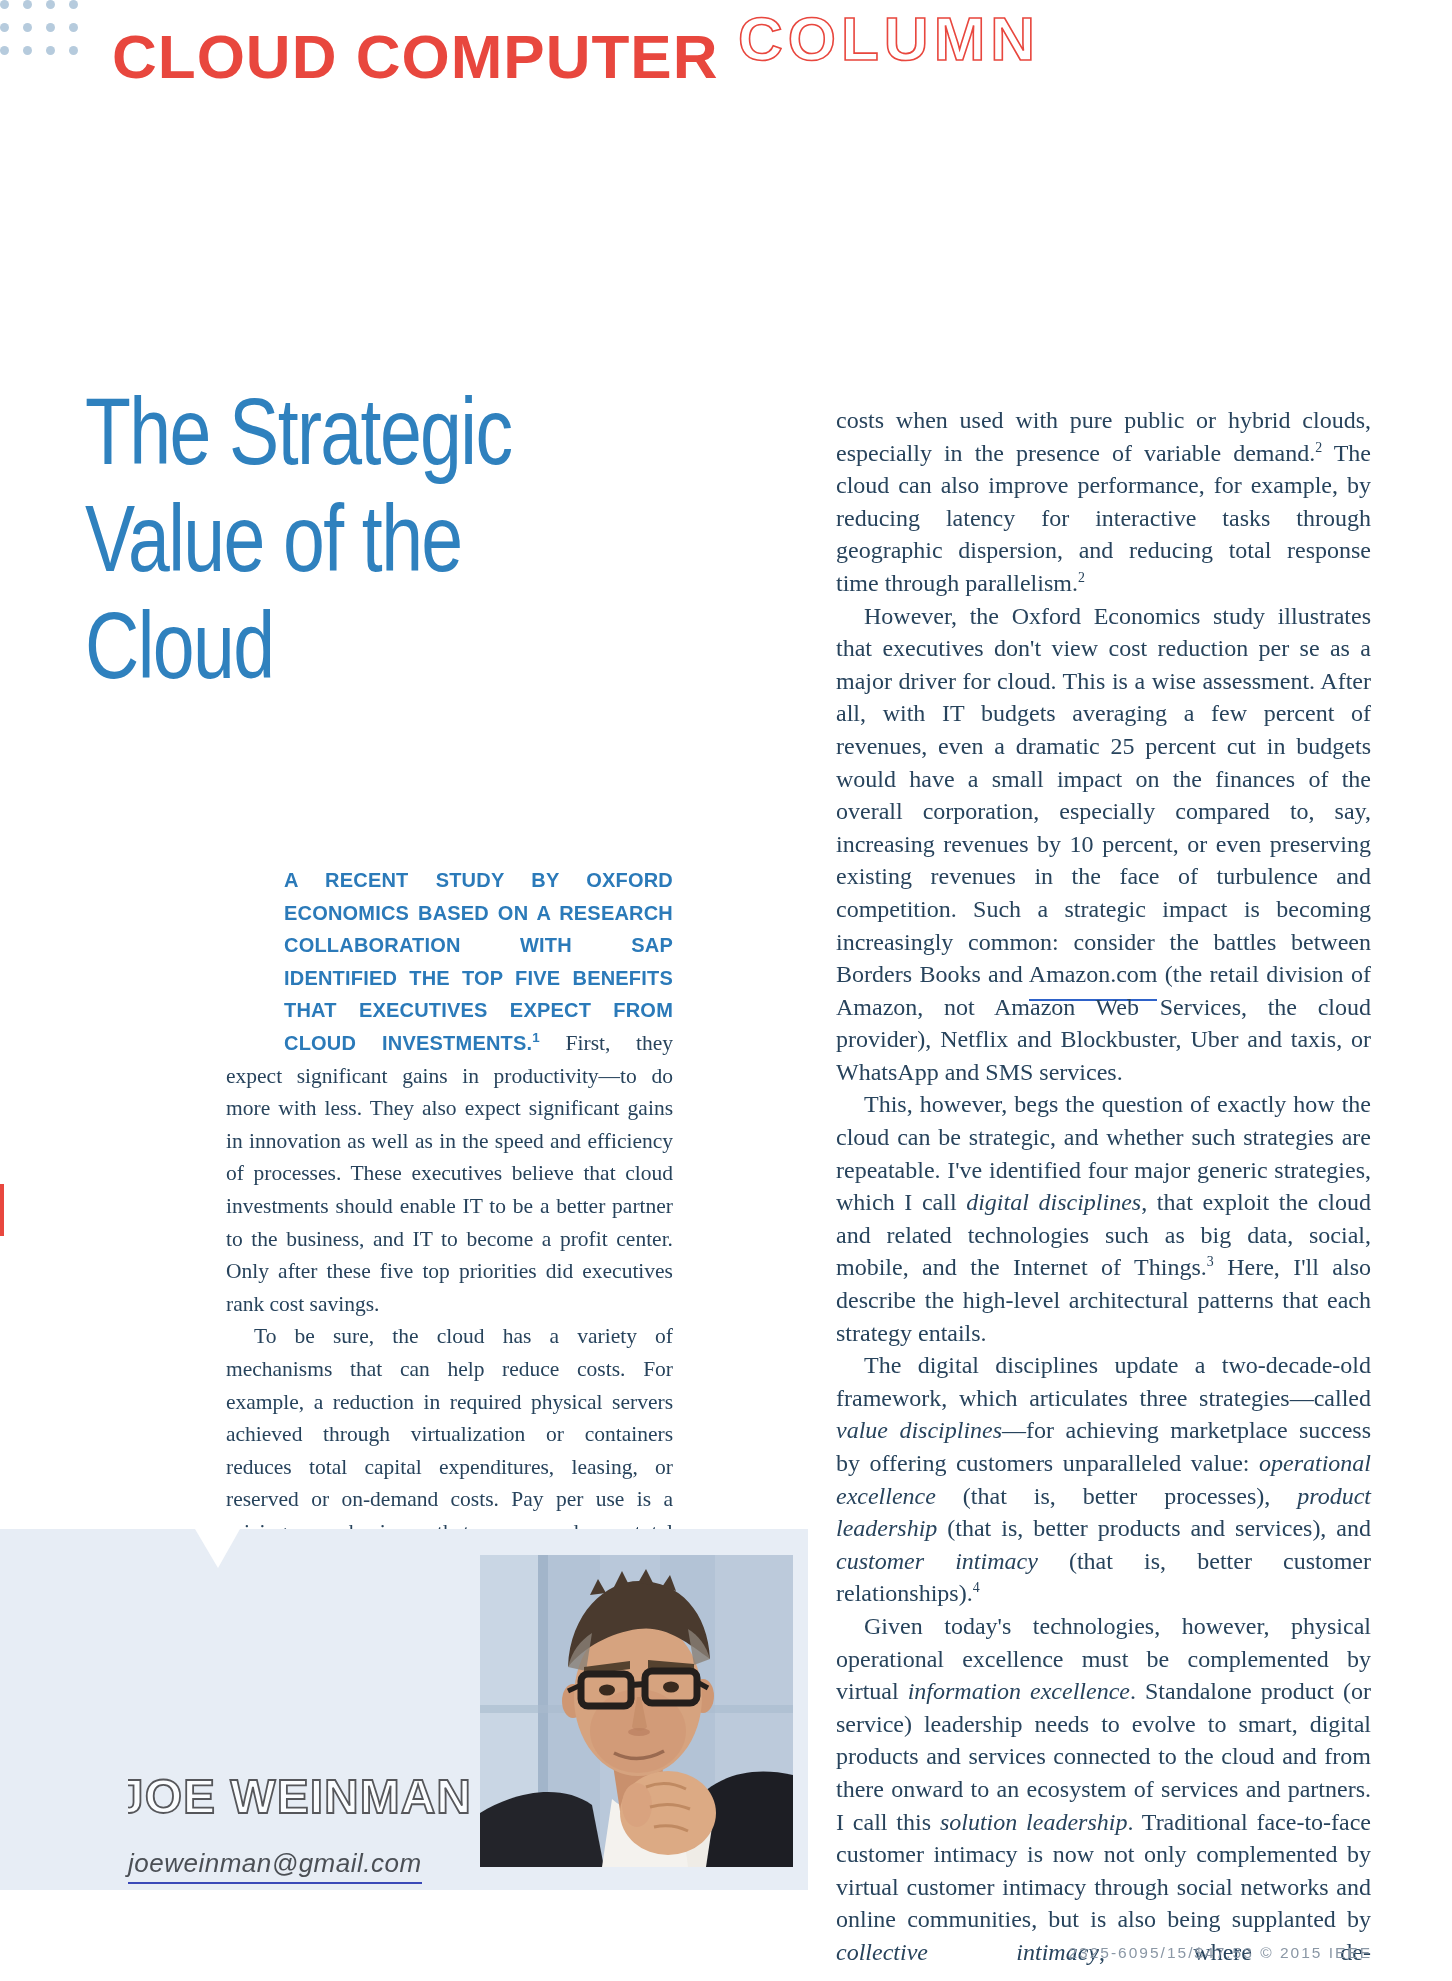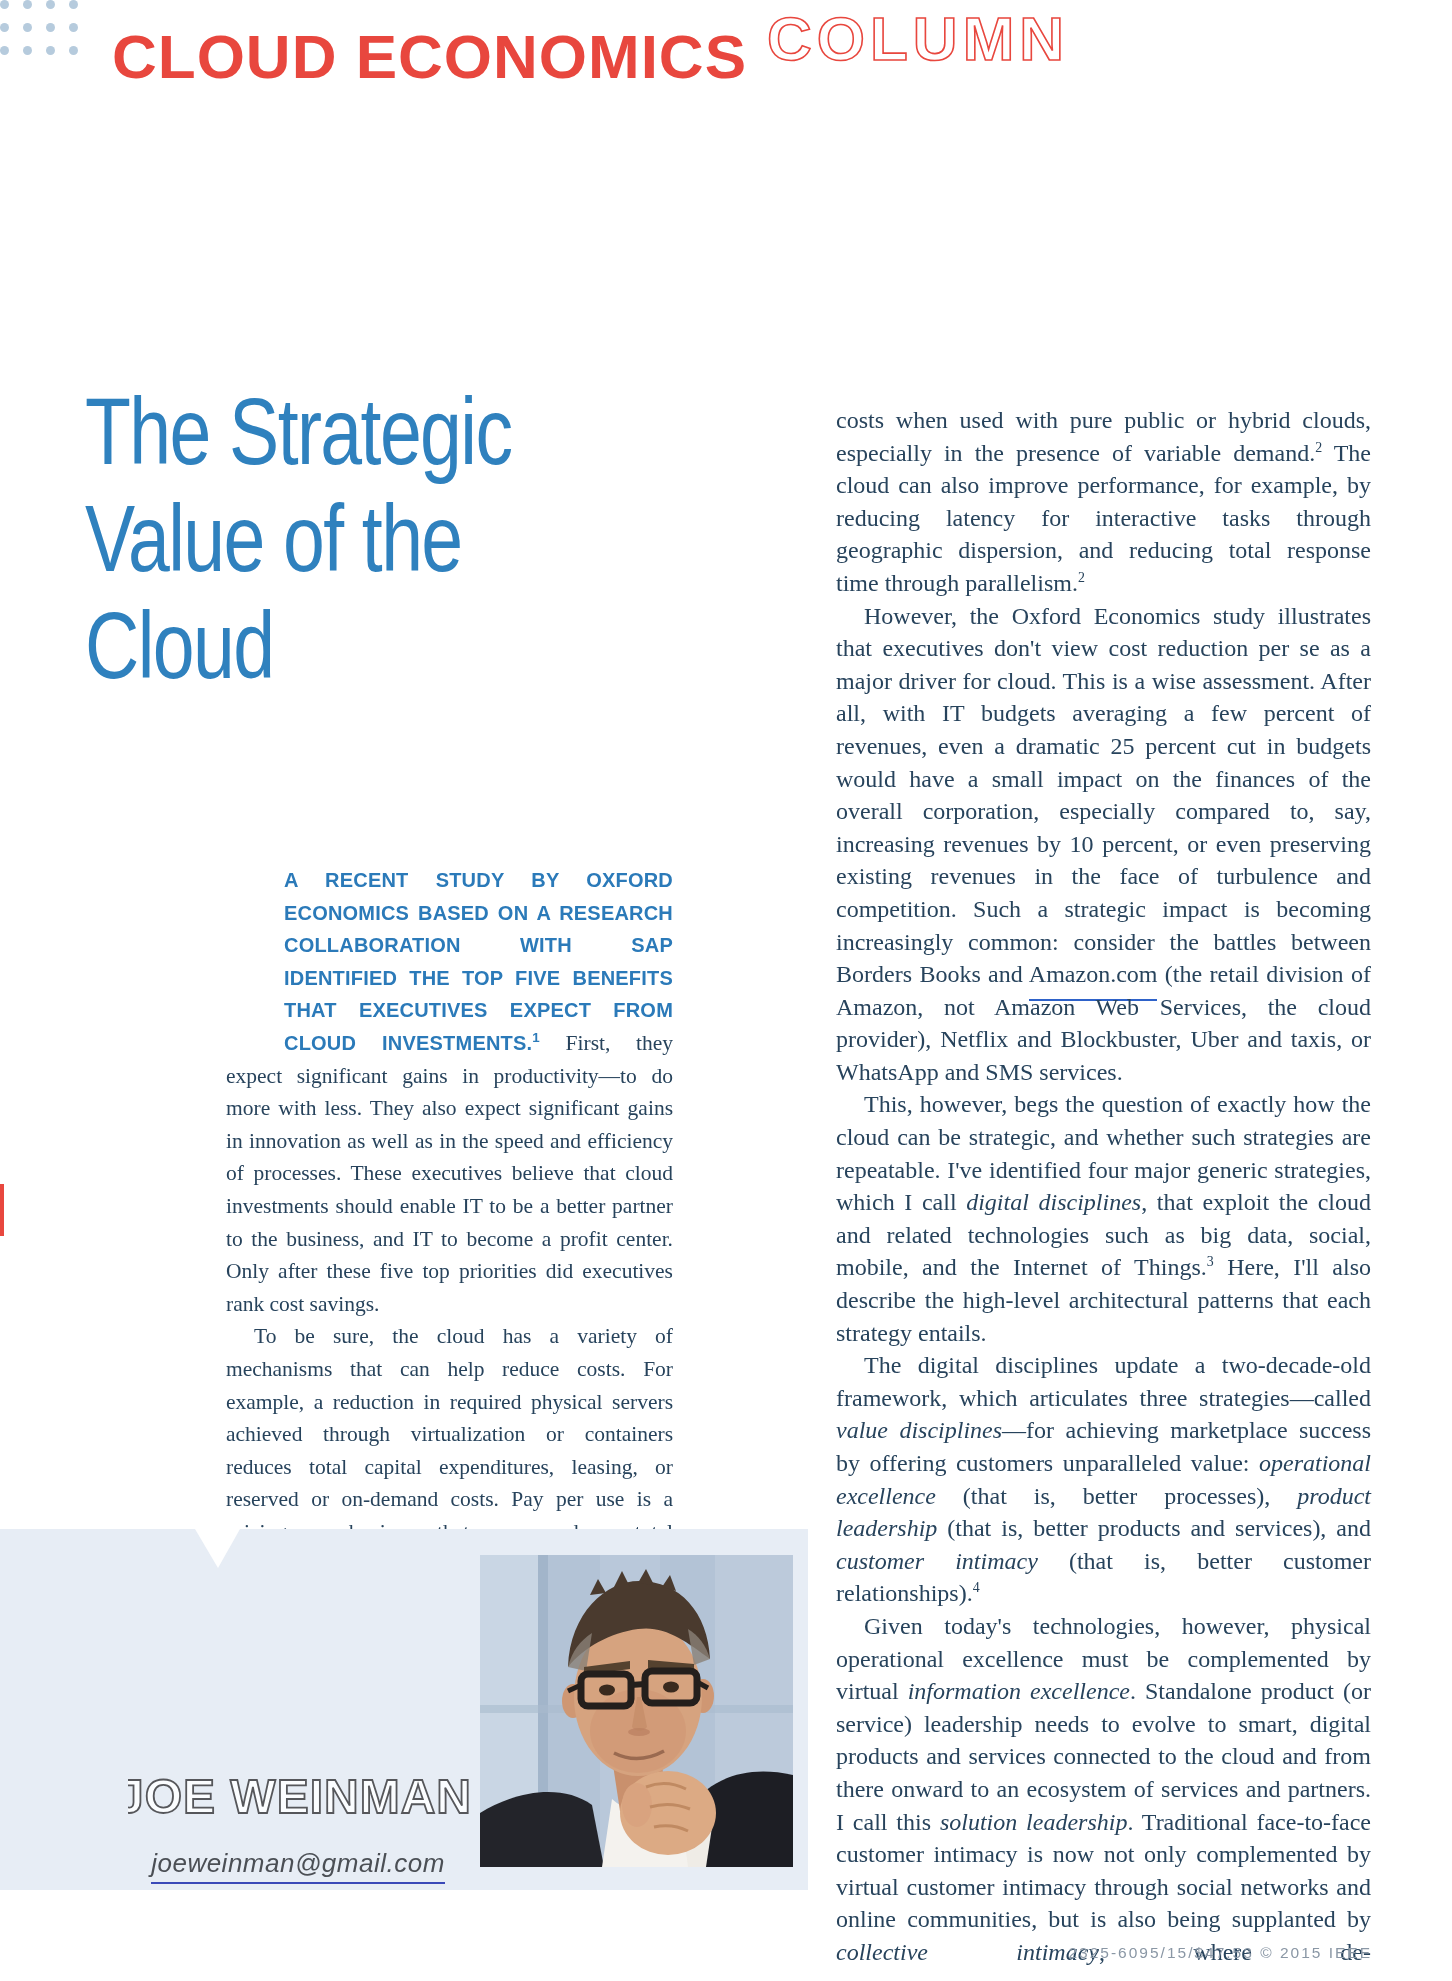--- a/index.html
+++ b/index.html
@@ -76,21 +76,21 @@
     border-top:39px solid #ffffff;
   }
   .author-name-svg { position:absolute; left:128px; top:1766px; }
   .author-name-svg text {
     font-family:"Liberation Sans", sans-serif;
     font-weight:700; font-size:48px; letter-spacing:1px;
     fill:#fbfdff; stroke:#56575b; stroke-width:1.8px;
   }
   .author-email-wrap {
     position:absolute; left:128px; top:1848px; width:340px;
-    text-align:center;
+    text-align:left;
     font-family:"Liberation Sans", sans-serif;
   }
   .author-email {
     display:inline-block;
     font-style:italic; font-size:26px; color:#4b4f55;
     border-bottom:2px solid #3a49b8; padding-bottom:3px;
     letter-spacing:0.5px;
   }
   .author-photo { position:absolute; left:480px; top:1555px; }
 
@@ -135,21 +135,21 @@
       <div class="dot"></div>
       <div class="dot"></div>
       <div class="dot"></div>
     <div class="dot"></div>
       <div class="dot"></div>
       <div class="dot"></div>
       <div class="dot"></div>
   </div>
 
   <div class="header-line">
-    <span class="header-solid">CLOUD ECONOMICS</span>
+    <span class="header-solid">CLOUD COMPUTER</span>
     <svg class="header-outline-svg" width="360" height="78">
       <text x="2" y="60">COLUMN</text>
     </svg>
   </div>
 
   <div class="article-title">
     <div>The Strategic</div>
     <div>Value of the</div>
     <div>Cloud</div>
   </div>

